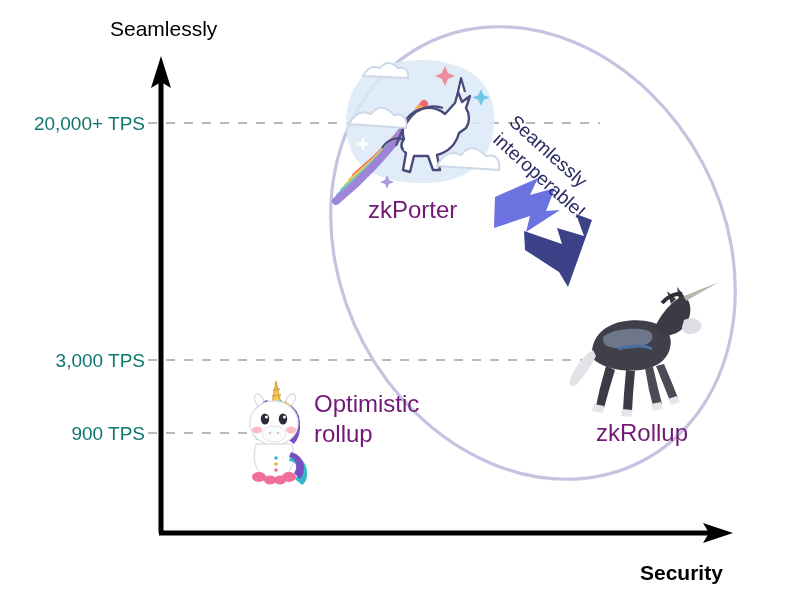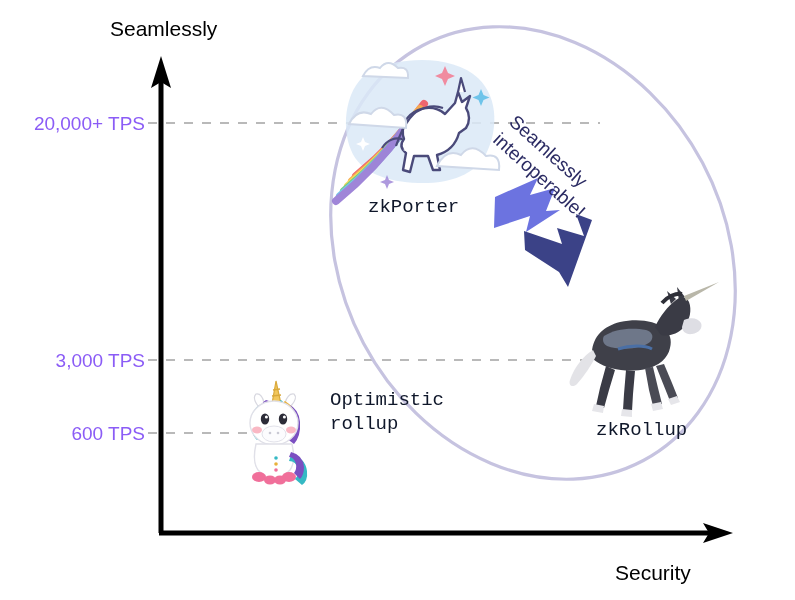--- a/index.html
+++ b/index.html
@@ -16,45 +16,45 @@
     font-family: "Liberation Sans", sans-serif;
   }
   .axis-title {
     position: absolute;
     color: #000000;
     font-size: 21px;
     font-family: "Liberation Sans", sans-serif;
     white-space: nowrap;
   }
   #scalability-title { left: 110px; top: 17px; }
-  #security-title { left: 615px; top: 561px; }
+  #security-title { left: 640px; top: 561px; font-weight: bold; }
 
   .tick-label {
     position: absolute;
-    color: #8b5cf6;
+    color: #0f766e;
     font-size: 19px;
     text-align: right;
     white-space: nowrap;
     font-family: "Liberation Sans", sans-serif;
   }
   #tick-20000 { left: 0px; width: 145px; top: 113px; }
   #tick-2000  { left: 0px; width: 145px; top: 350px; }
   #tick-500   { left: 0px; width: 145px; top: 423px; }
 
   .node-label {
     position: absolute;
-    color: #0f172a;
-    font-size: 19px;
+    color: #701a75;
+    font-size: 24px;
     white-space: nowrap;
-    font-family: Liberation Mono, monospace;
+    font-family: Liberation Sans, sans-serif;
   }
   #label-zkporter { left: 368px; top: 196px; }
   #label-zkrollup { left: 596px; top: 419px; }
   #label-optimistic {
-    left: 330px; top: 389px;
+    left: 314px; top: 389px;
     white-space: normal;
     width: 110px;
     line-height: 1.25;
   }
 
   #interop-note {
     position: absolute;
     left: 520px;
     top: 110px;
     width: 180px;
@@ -231,21 +231,21 @@
       <path d="M291 455 q14 2 16 16 q1 10 -5 14 l-7 -6 q4 -4 3 -10 q-2 -8 -9 -8 z" fill="#35b9c4"></path>
       <path d="M291 452 q12 3 13 15 q0 8 -4 12 l-6 -6 q3 -4 2 -9 q-2 -7 -7 -7 z" fill="#7b4fc1"></path>
     </g>
   </svg>
 
   <div class="axis-title" id="scalability-title">Seamlessly</div>
   <div class="axis-title" id="security-title">Security</div>
 
   <div class="tick-label" id="tick-20000">20,000+ TPS</div>
   <div class="tick-label" id="tick-2000">3,000 TPS</div>
-  <div class="tick-label" id="tick-500">600 TPS</div>
+  <div class="tick-label" id="tick-500">900 TPS</div>
 
   <div class="node-label" id="label-zkporter">zkPorter</div>
   <div class="node-label" id="label-zkrollup">zkRollup</div>
   <div class="node-label" id="label-optimistic">Optimistic rollup</div>
 
   <div id="interop-note">
     <div>Seamlessly</div>
     <div>interoperable!</div>
   </div>
 

